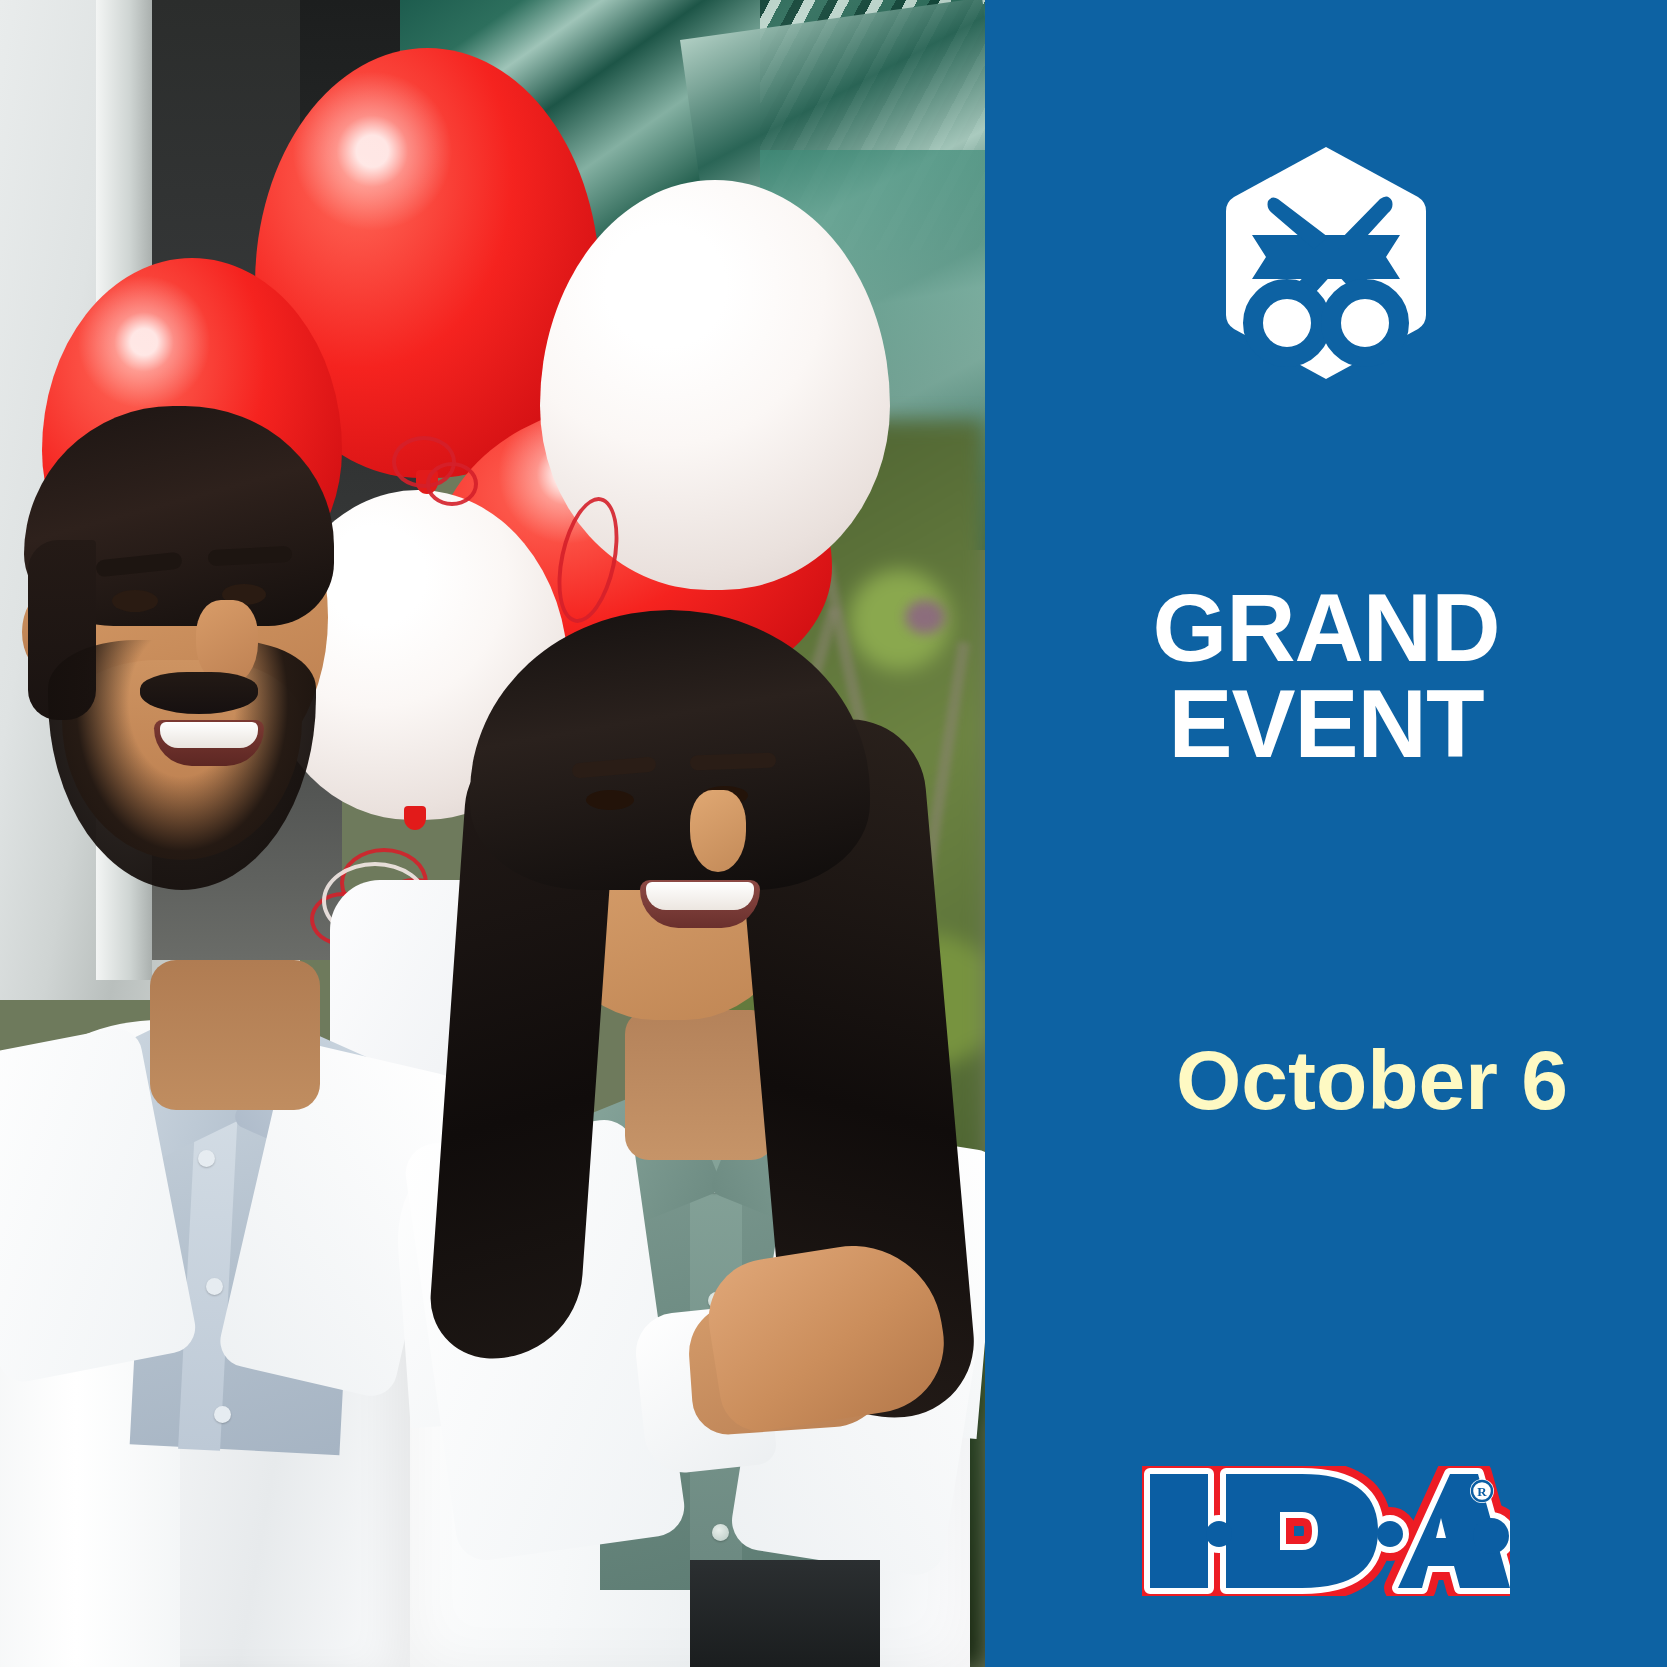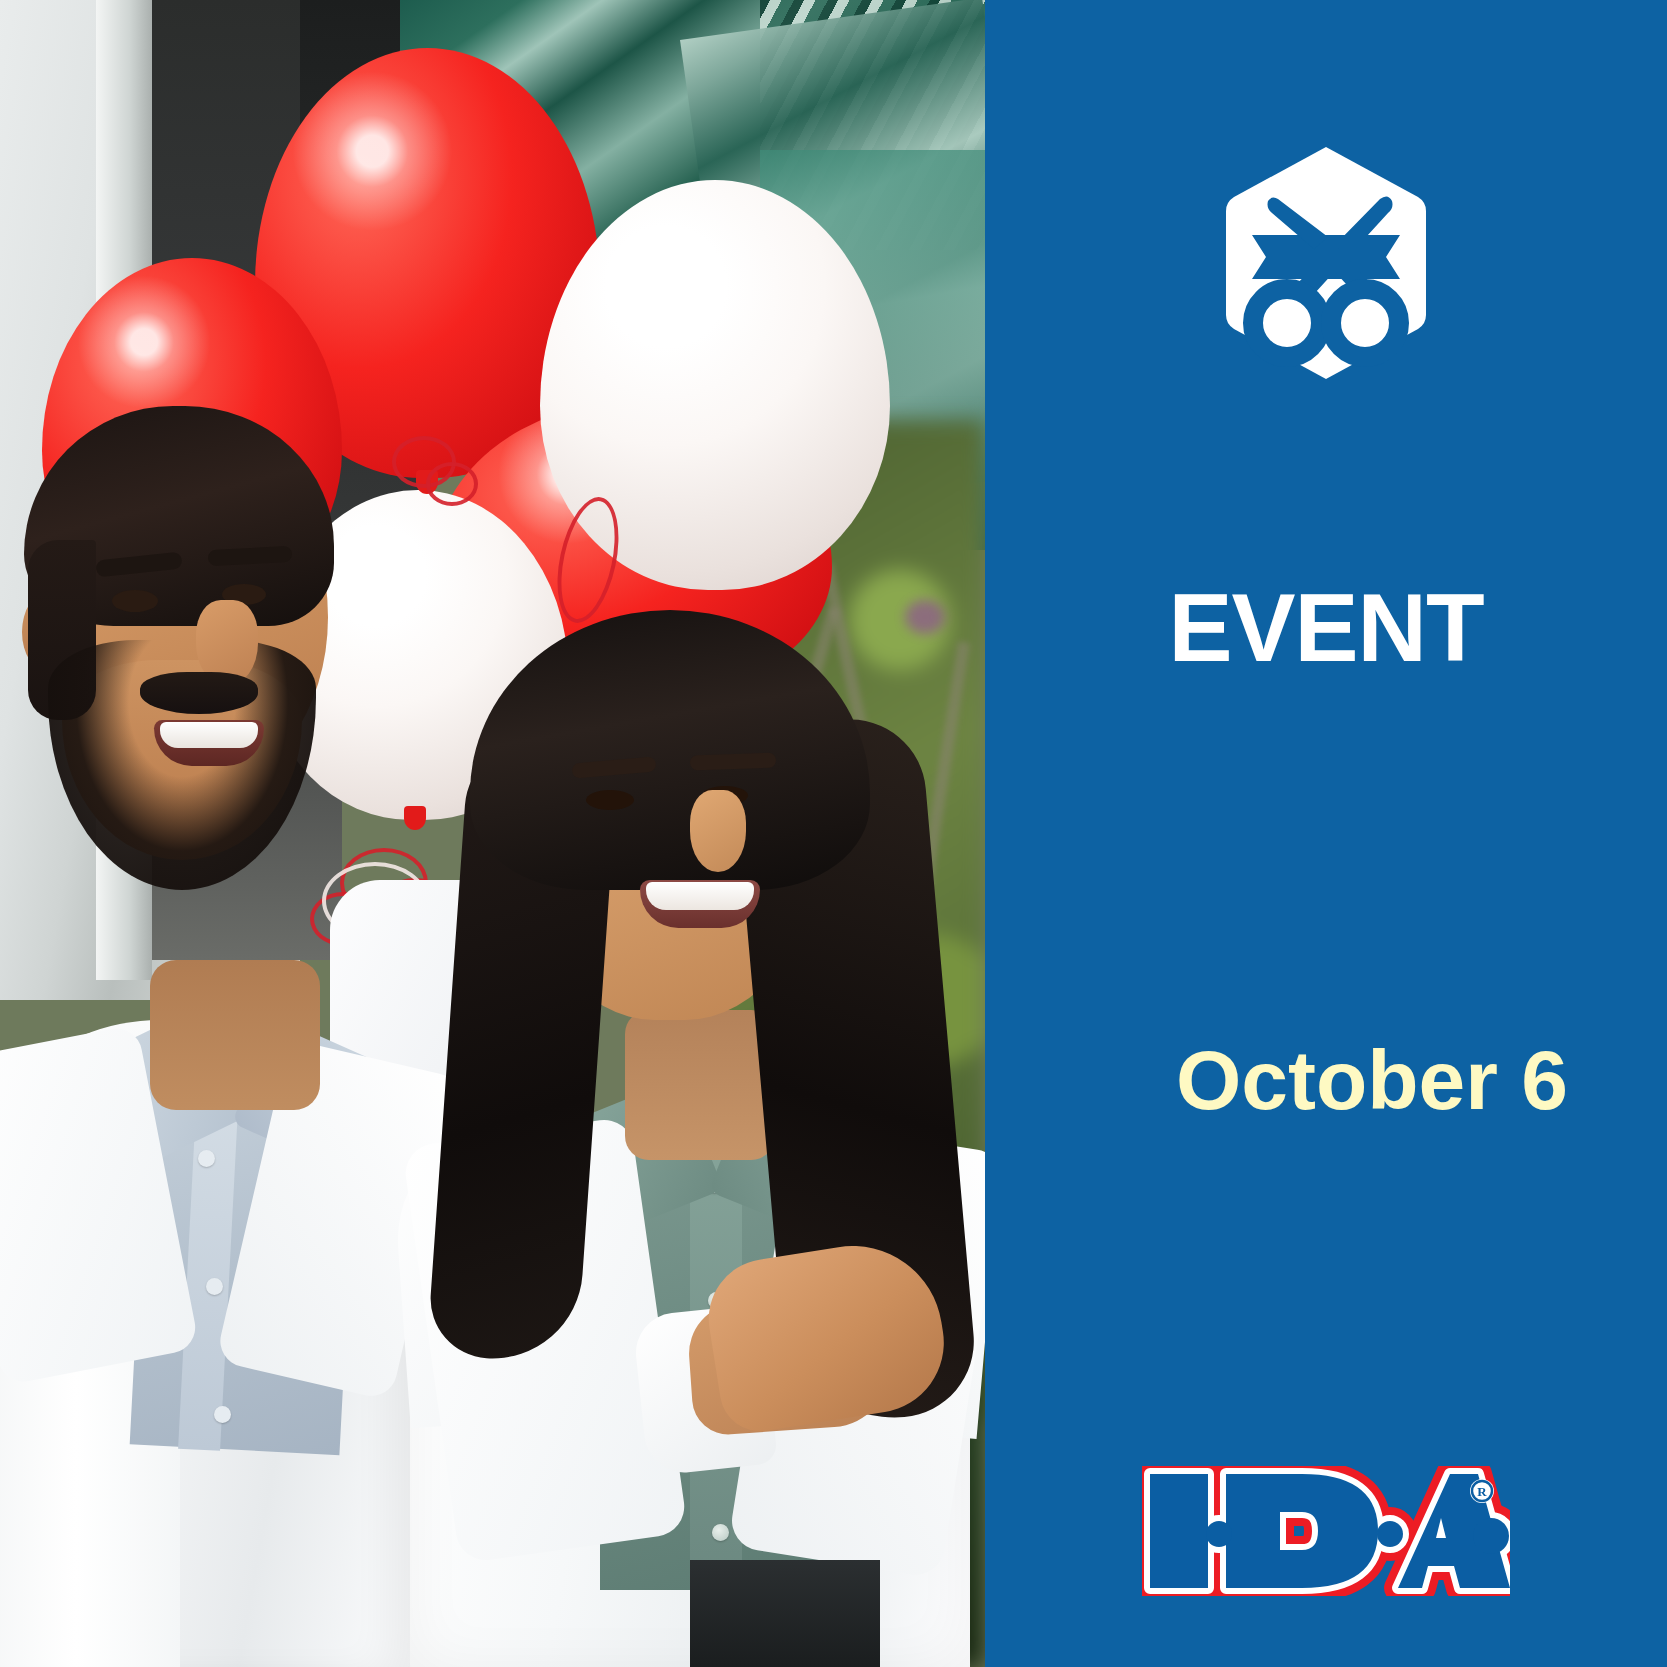--- a/index.html
+++ b/index.html
@@ -317,20 +317,21 @@
 
         <path d="M88 104 L102 92 L146 140 L132 152 Z" fill="#0d62a3"></path>
 
         <circle cx="61" cy="178" r="34" fill="none" stroke="#0d62a3" stroke-width="20"></circle>
 
         <circle cx="139" cy="178" r="34" fill="none" stroke="#0d62a3" stroke-width="20"></circle>
       </svg>
     </div>
 
     <div class="headline">
+      <div>GRAND</div>
       <div>EVENT</div>
     </div>
 
     <div class="date">October 6</div>
 
     <div class="logo-wrap">
       <svg viewBox="0 0 368 130" width="368" height="130" aria-hidden="true">
         <defs>
 
           <path id="glyphI" d="M8 8 H66 V122 H8 Z"></path>

